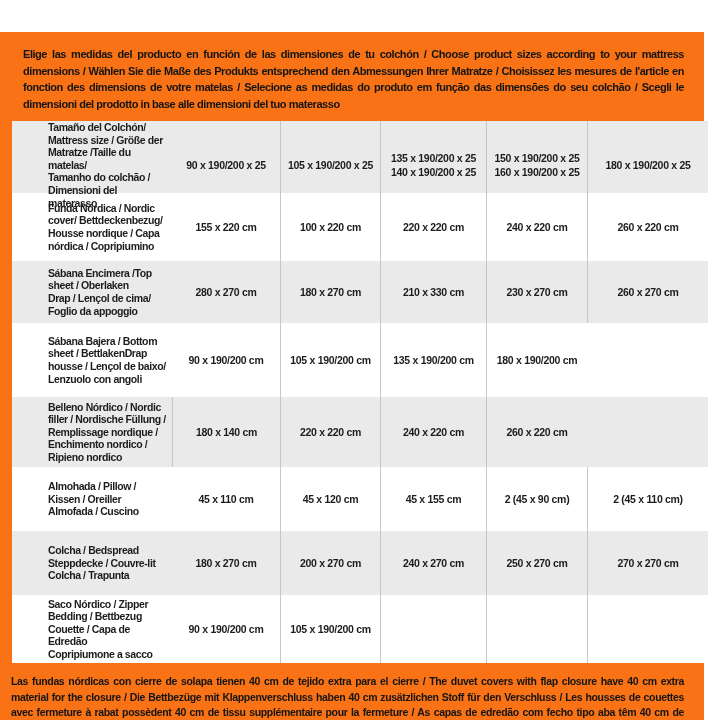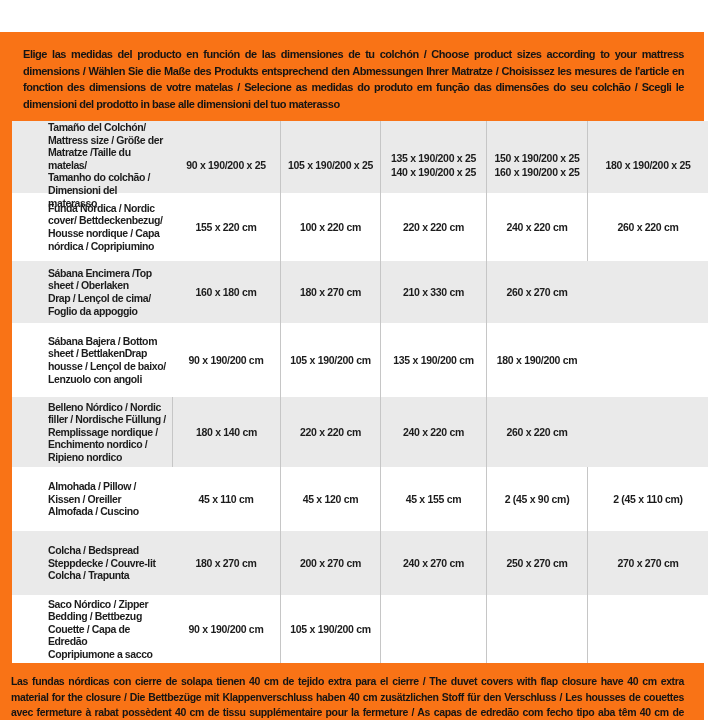--- a/index.html
+++ b/index.html
@@ -92,23 +92,24 @@
       <div class="cell">220 x 220 cm</div>
       <div class="cell">240 x 220 cm</div>
       <div class="cell">260 x 220 cm</div>
     </div>
 
     <div class="row h3">
       <div class="label">Sábana Encimera /Top
 sheet / Oberlaken
 Drap / Lençol de cima/
 Foglio da appoggio</div>
-      <div class="cell first">160 x 180 cm</div>
+      <div class="cell first">280 x 270 cm</div>
       <div class="cell">180 x 270 cm</div>
       <div class="cell">210 x 330 cm</div>
+      <div class="cell">230 x 270 cm</div>
       <div class="cell">260 x 270 cm</div>
     </div>
 
     <div class="row h4">
       <div class="label">Sábana Bajera / Bottom
 sheet / BettlakenDrap
 housse / Lençol de baixo/
 Lenzuolo con angoli</div>
       <div class="cell first">90 x 190/200 cm</div>
       <div class="cell">105 x 190/200 cm</div>

